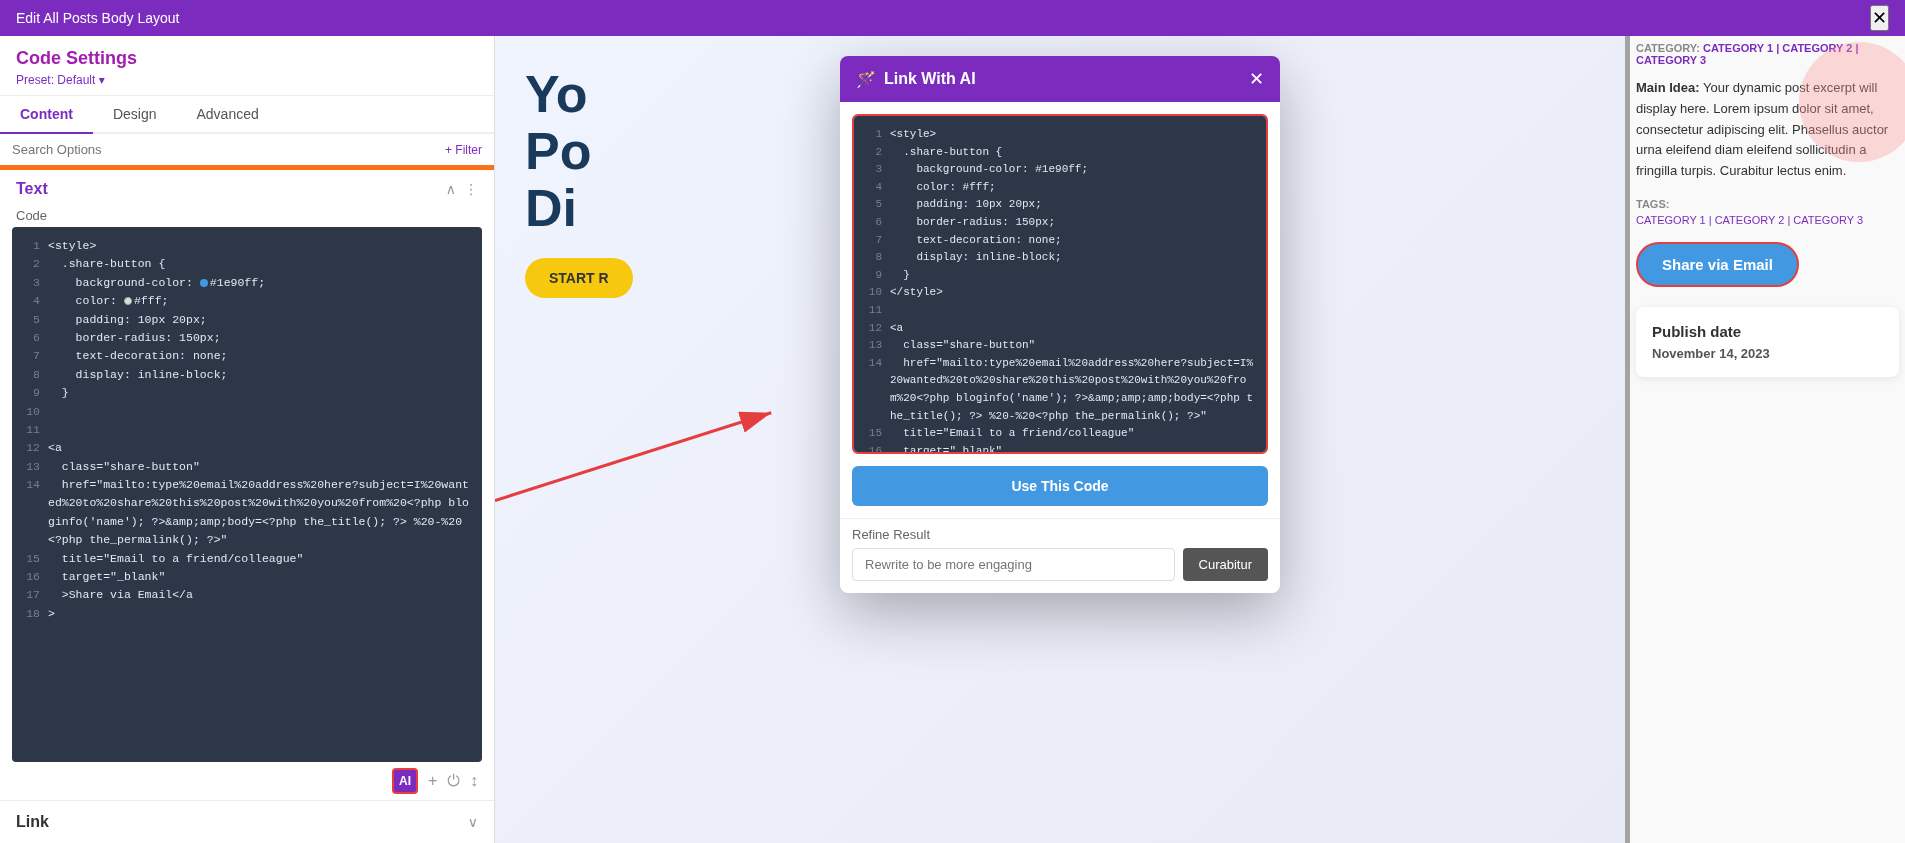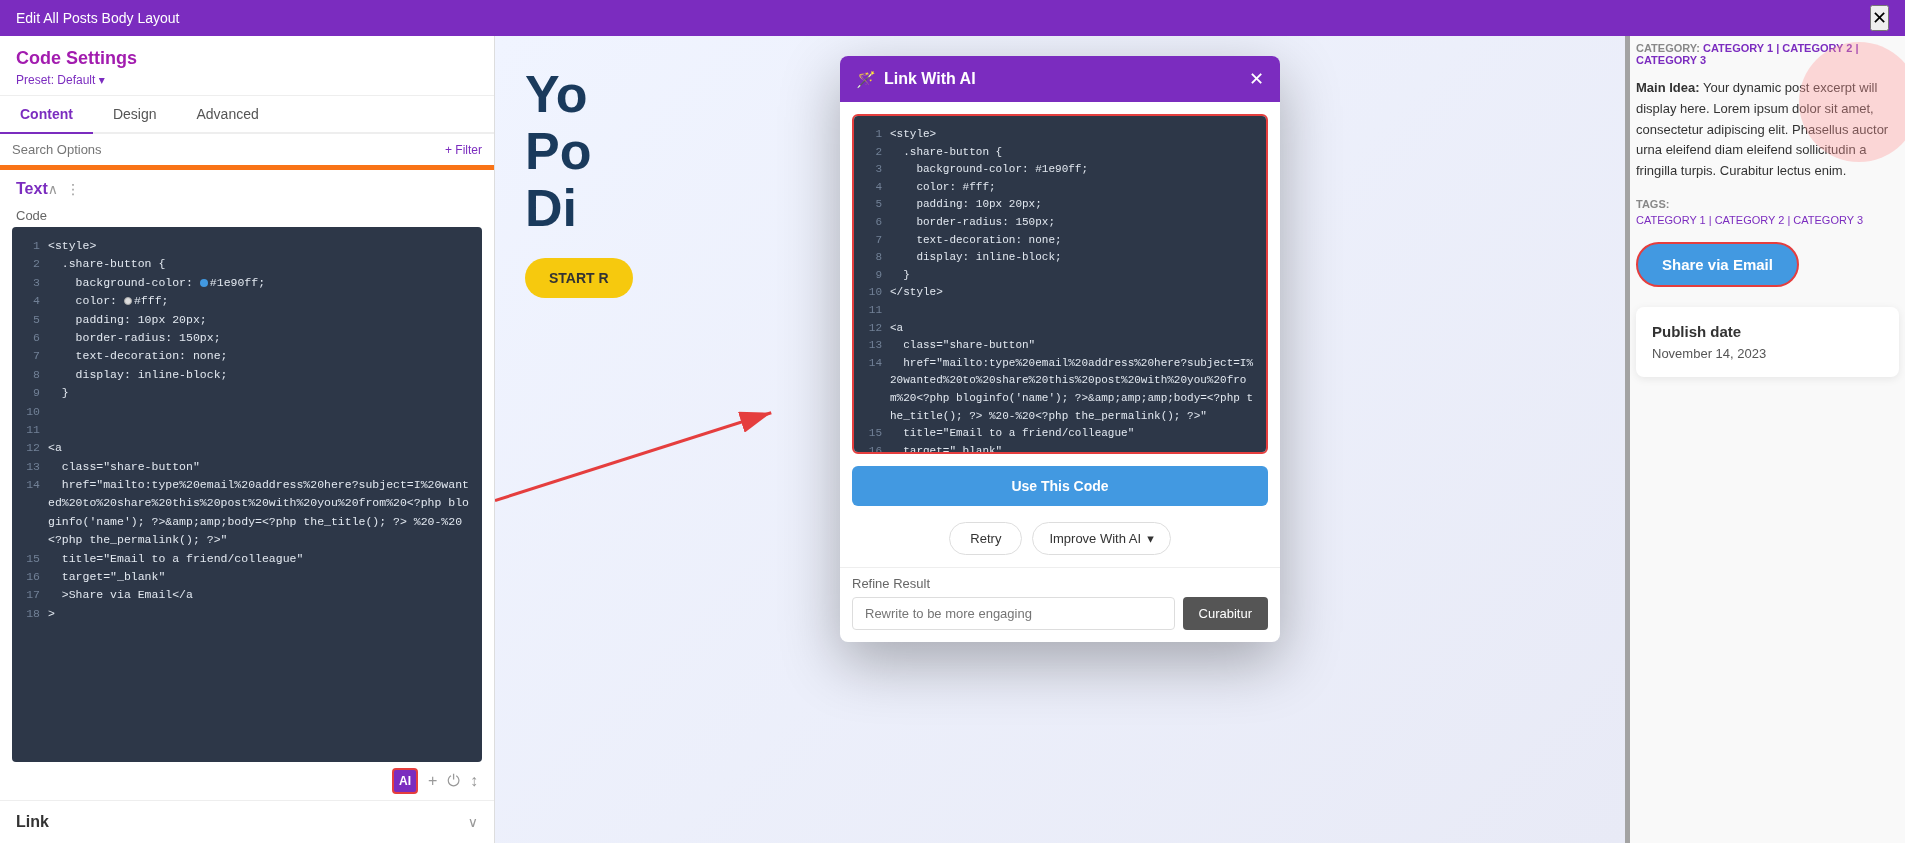--- a/index.html
+++ b/index.html
@@ -88,21 +88,21 @@
       align-items: center;
       gap: 4px;
       background: none;
       border: none;
     }
 
     
     .section-header {
       display: flex;
       align-items: center;
-      justify-content: flex-start;
+      justify-content: space-between;
       padding: 10px 16px 6px;
     }
     .section-title { font-size: 16px; font-weight: 600; color: #7b2cbf; }
     .section-controls { display: flex; gap: 8px; align-items: center; }
     .section-ctrl-btn { background: none; border: none; cursor: pointer; color: #999; font-size: 14px; }
 
     
     .code-label { padding: 4px 16px; font-size: 13px; color: #666; font-weight: 500; }
 
     
@@ -348,21 +348,21 @@
 
     
     .publish-card {
       background: #fff;
       border-radius: 8px;
       padding: 16px;
       margin-top: 20px;
       box-shadow: 0 2px 8px rgba(0,0,0,0.08);
     }
     .publish-title { font-size: 15px; font-weight: 700; color: #333; margin-bottom: 6px; }
-    .publish-date { font-size: 13px; color: #555; }
+    .publish-date { font-size: 13px; color: #555; font-weight: bold; }
 
     
     .pink-shape {
       position: absolute;
       top: 0; right: -20px;
       width: 120px; height: 120px;
       background: rgba(255, 150, 150, 0.35);
       border-radius: 50%;
     }
 
@@ -591,27 +591,20 @@
           </div>
           <div class="modal-code-line">
             <span class="modal-line-num">16</span>
             <span class="modal-line-content">  target="_blank"</span>
           </div>
 
         </div>
 
         <button class="use-code-btn">Use This Code</button>
 
-        <div class="modal-action-row">
-          <button class="retry-btn">Retry</button>
-          <button class="improve-btn">
-            <span>Improve With AI</span>
-            <span>▾</span>
-          </button>
-        </div>
 
         <div class="refine-section">
           <div class="refine-label">Refine Result</div>
           <div class="refine-row">
             <input class="refine-input" type="text" placeholder="Rewrite to be more engaging" style="">
             <button class="regenerate-btn">Curabitur</button>
           </div>
         </div>
       </div>
     </div>

